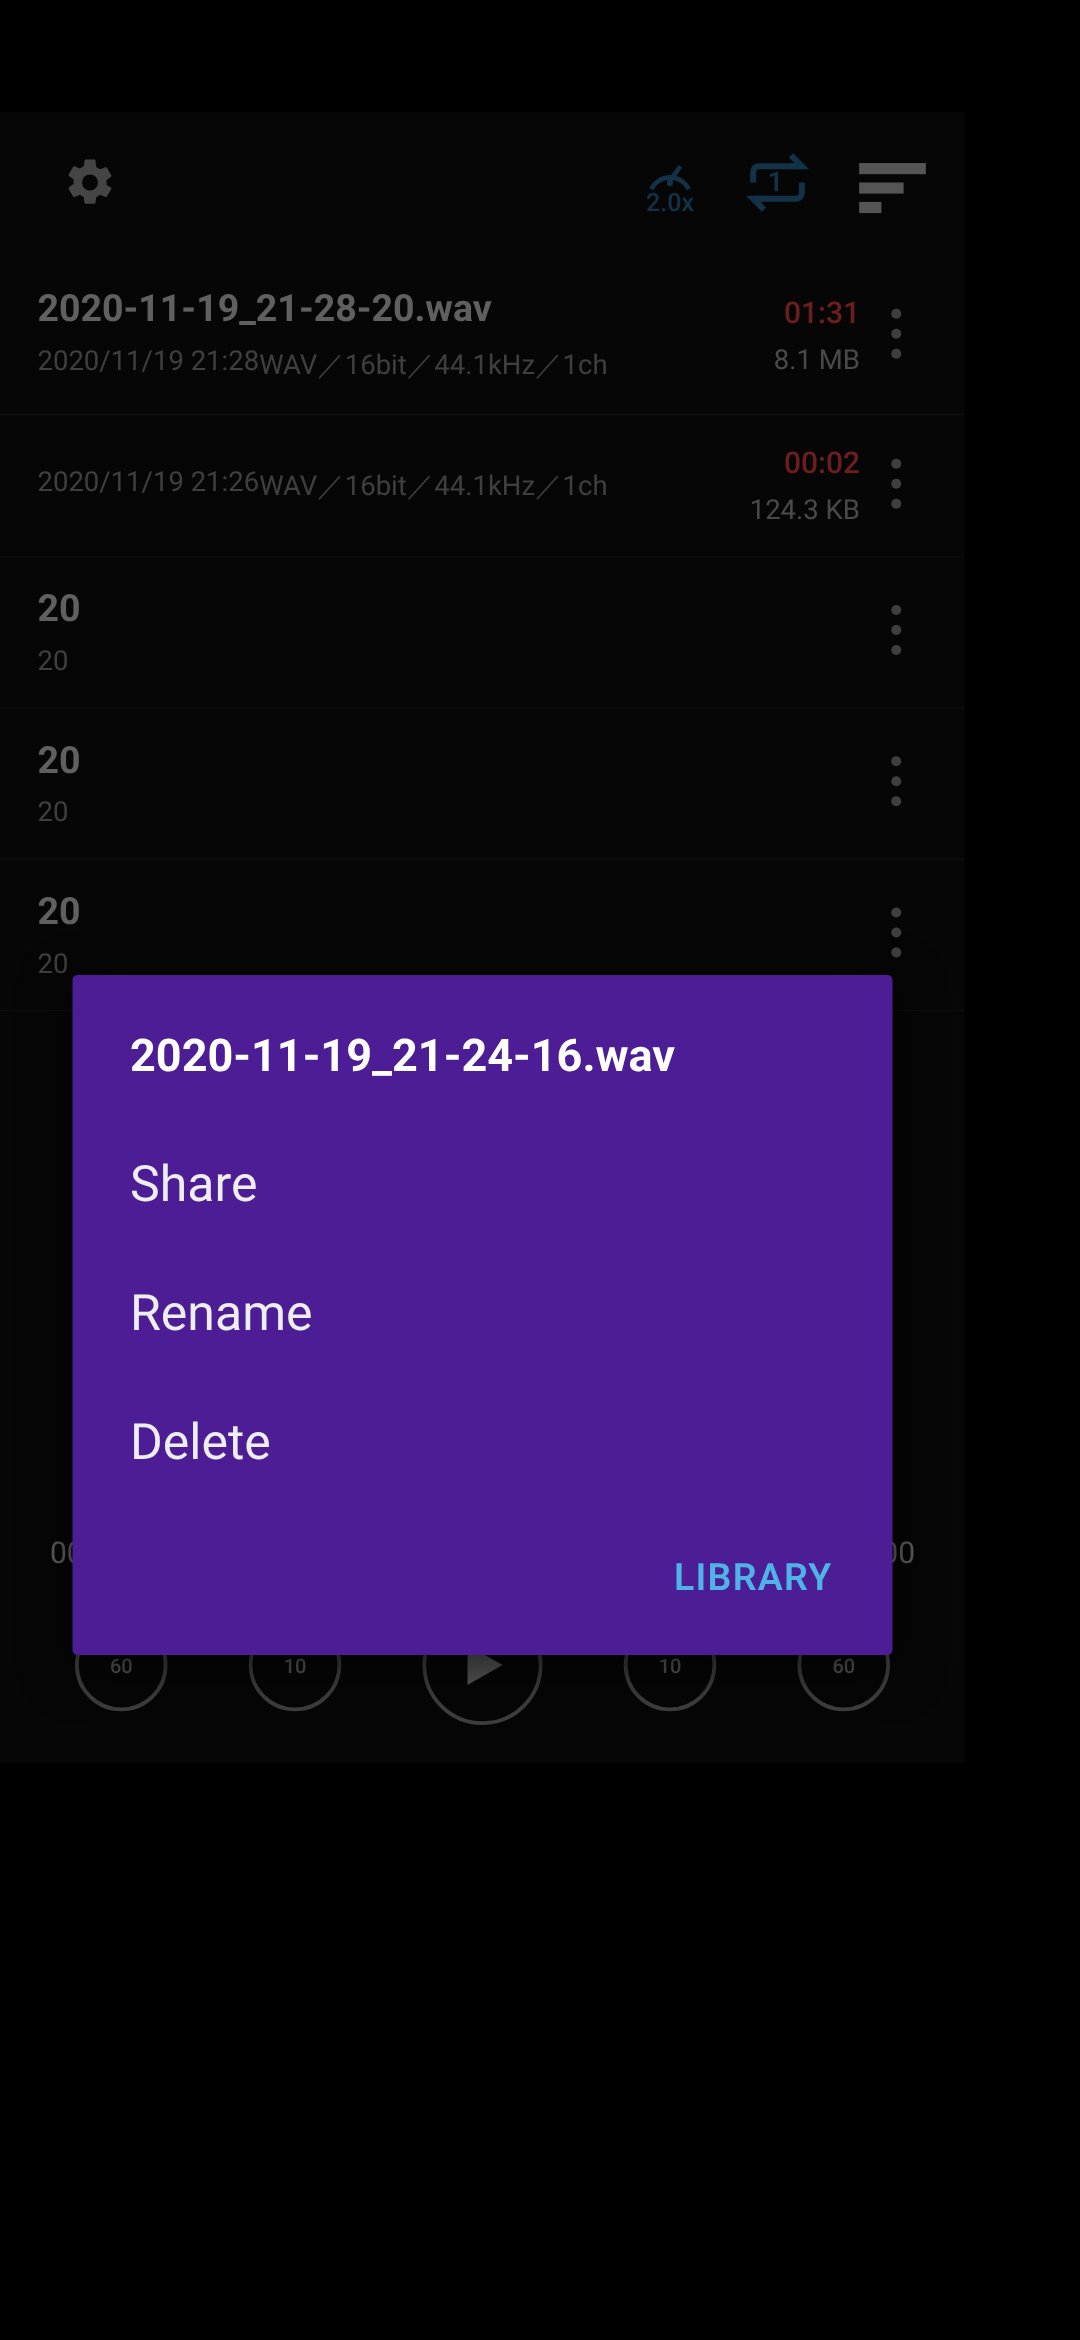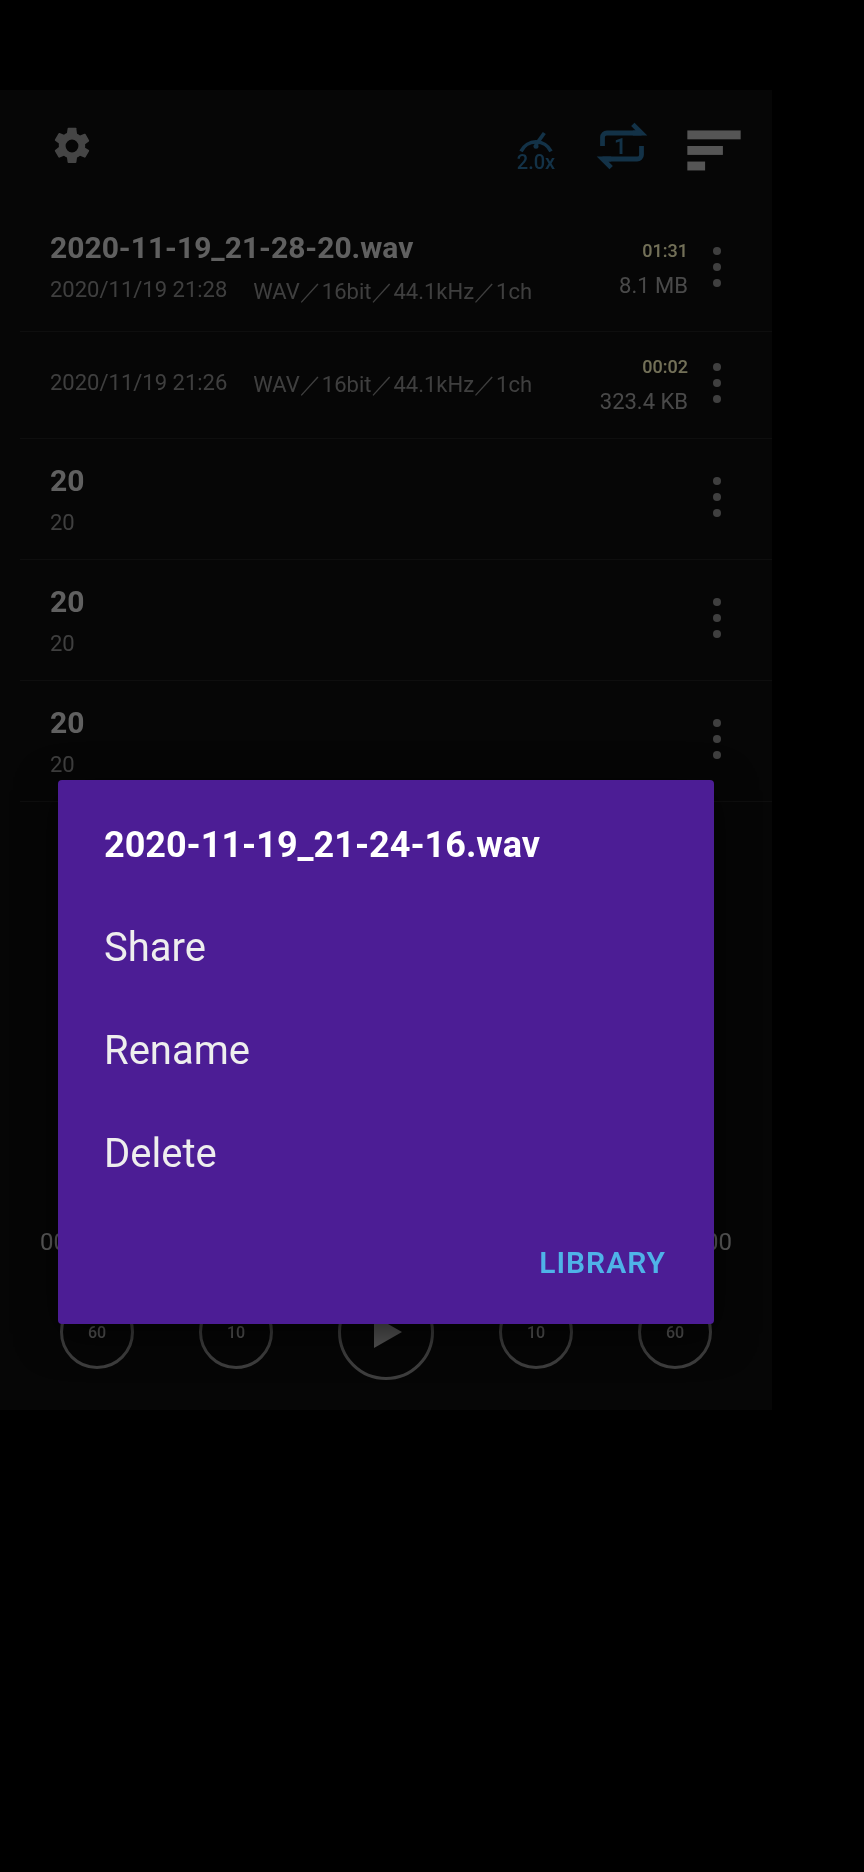--- a/index.html
+++ b/index.html
@@ -29,26 +29,26 @@
   .repeat-num { position:absolute; top:14px; left:18px; font-size:22px; color:#2a6f9e; font-weight:600;}
   .sort-btn { color: #bdbdbd; margin-right: 10px;}
   
   
   .tabs { display:flex; height: 120px; }
   .tab { flex:1; display:flex; flex-direction:column; align-items:center; justify-content:center; gap:14px; color:#7a7a7a; font-size:28px; letter-spacing:1px; font-weight:500; border-bottom: 4px solid transparent;}
   .tab.active { color:#c9c9c9; border-bottom-color:#d32f2f;}
   
   
   .list { }
-  .row { padding: 24px 46px 24px 30px; border-bottom: 1px solid #1f1f1f; display:flex; align-items:center;margin-left:20px; }
+  .row { padding: 24px 46px 24px 30px; border-bottom: 1px solid #1f1f1f; display:flex; align-items:center; }
   .row-main { flex:1; min-width:0;}
   .row-title { color:#d6d6d6; font-size:30px; font-weight:700; margin-bottom:12px; white-space:nowrap; overflow:hidden; text-overflow:ellipsis;}
-  .row-sub { color:#8c8c8c; font-size:22px; display:flex; gap:26px;}
+  .row-sub { color:#8c8c8c; font-size:22px; display:flex; }
   .row-right { text-align:right; margin-right:20px;}
-  .row-dur { color:#fef9c3; font-size:18px; font-weight:500; margin-bottom:12px;}
+  .row-dur { color:#ef4444; font-size:24px; font-weight:500; margin-bottom:12px;}
   .row-size { color:#a3a3a3; font-size:22px;}
   .row-more { color:#8c8c8c; padding:0 4px;}
   
   
   .player { position:absolute; bottom:0; left:0; right:0; padding: 0 40px 30px 40px;}
   .seek-row { display:flex; align-items:center; gap:18px; margin-bottom:28px;}
   .time { color:#cfcfcf; font-size:24px; }
   .seek { flex:1; height:4px; background:#5a5a5a; position:relative; border-radius:2px;}
   .seek-thumb { position:absolute; left:0; top:50%; width:22px; height:22px; background:#1e88e5; border-radius:50%; transform:translate(-50%,-50%);}
   .controls { display:flex; justify-content:space-between; align-items:center; padding: 0 20px;}
@@ -153,21 +153,21 @@
 
     <div class="row">
       <div class="row-main">
         <div class="row-sub">
           <span>2020/11/19 21:26</span>
           <span>WAV／16bit／44.1kHz／1ch</span>
         </div>
       </div>
       <div class="row-right">
         <div class="row-dur">00:02</div>
-        <div class="row-size">323.4 KB</div>
+        <div class="row-size">124.3 KB</div>
       </div>
       <div class="row-more">
         <svg width="10" height="40" viewBox="0 0 4 20" fill="currentColor">
             <circle cx="2" cy="2" r="2"></circle>
             <circle cx="2" cy="10" r="2"></circle>
             <circle cx="2" cy="18" r="2"></circle>
           </svg>
       </div>
     </div>
 

